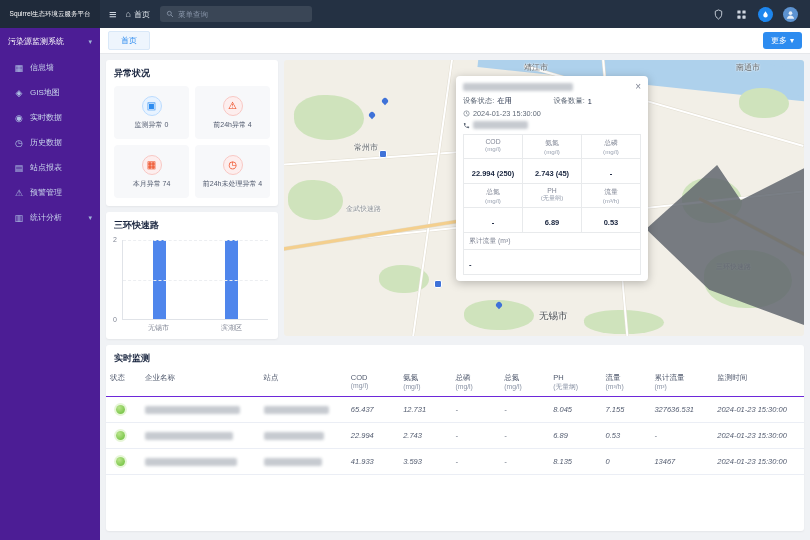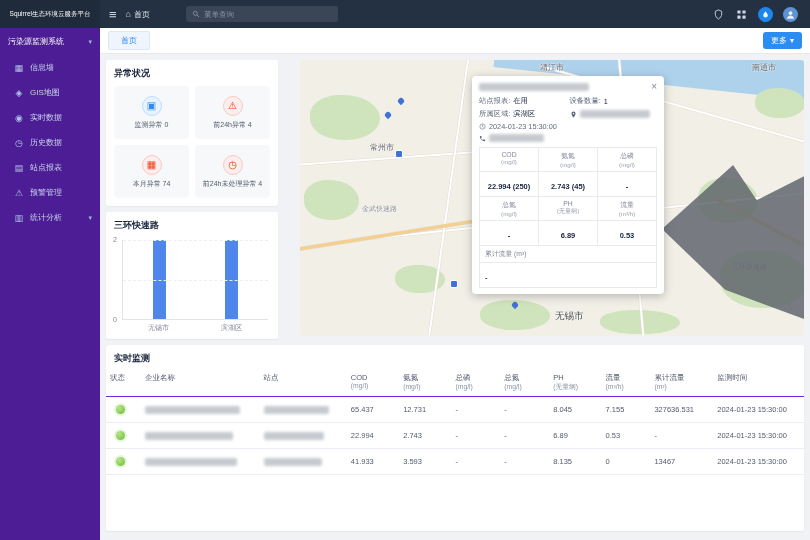--- a/index.html
+++ b/index.html
@@ -5,21 +5,21 @@
   * { margin:0; padding:0; box-sizing:border-box; }
   html,body { width:810px; height:540px; overflow:hidden; }
   body { font-family:"Liberation Sans", sans-serif; background:#f0f2f5; position:relative; }
 
   
   .topbar { position:absolute; top:0; left:0; width:810px; height:28px; background:#243143; display:flex; align-items:center; z-index:20; }
   .logo { width:100px; height:28px; background:#1f2a3a; color:#fff; font-size:6.5px; display:flex; align-items:center; justify-content:center; white-space:nowrap; }
   .hamburger { color:#cfd6e0; font-size:13px; padding:0 9px; cursor:pointer; }
   .crumb { display:flex; align-items:center; gap:3px; color:#dfe5ec; font-size:8px; margin-right:10px; cursor:pointer; }
   .crumb .home-ic { font-size:9px; }
-  .search { display:flex; align-items:center; background:rgba(255,255,255,0.10); border-radius:3px; height:16px; width:152px; padding:0 6px; gap:4px;margin-left:26px; }
+  .search { display:flex; align-items:center; background:rgba(255,255,255,0.10); border-radius:3px; height:16px; width:152px; padding:0 6px; gap:4px; }
   .search svg { width:8px; height:8px; }
   .search input { background:transparent; border:none; outline:none; color:#cfd6e0; font-size:7.5px; width:120px; font-family:inherit; }
   .search input::placeholder { color:#8a97ab; }
   .hd-right { margin-left:auto; display:flex; align-items:center; gap:10px; padding-right:12px; }
   .hd-ic { width:13px; height:13px; display:flex; align-items:center; justify-content:center; cursor:pointer; }
   .drop-badge { width:15px; height:15px; border-radius:50%; background:#1d86ee; display:flex; align-items:center; justify-content:center; }
   .avatar { width:15px; height:15px; border-radius:50%; background:#5d93d1; display:flex; align-items:center; justify-content:center; overflow:hidden; }
 
   
   .sidebar { position:absolute; top:28px; left:0; width:100px; height:512px; background:#4c1d95; color:#fff; z-index:15; }
@@ -27,21 +27,21 @@
   .side-item { display:flex; align-items:center; gap:6px; padding:7px 8px 7px 14px; font-size:8px; color:#c9d6ec; cursor:pointer; }
   .side-item .ic { font-size:9px; width:10px; text-align:center; color:#aec2e4; }
   .side-item .caret, .side-section .caret { font-size:7px; color:#9fb4d8; margin-left:auto; }
 
   
   .main { position:absolute; top:28px; left:100px; width:710px; height:512px; background:#f0f2f5; }
   .tabstrip { height:26px; background:#ffffff; border-bottom:1px solid #e6e8eb; display:flex; align-items:center; padding:0 8px; }
   .tab { background:#eef5fd; color:#2d8cf0; font-size:8px; padding:3px 12px; border:1px solid #d9e8f8; border-radius:2px; cursor:pointer; }
   .more-btn { margin-left:auto; background:#2d8cf0; color:#fff; font-size:8px; border:none; border-radius:3px; padding:3px 8px; display:flex; align-items:center; gap:3px; cursor:pointer; font-family:inherit; }
   .content { padding:6px; }
-  .row-top { display:flex; gap:22px; }
+  .row-top { display:flex; gap:6px; }
   .col-left { width:172px; display:flex; flex-direction:column; gap:6px; }
   .card { background:#fff; border-radius:3px; box-shadow:0 1px 2px rgba(0,0,0,0.05); }
   .card-title { font-size:9px; color:#17233d; padding:7px 8px 4px 8px; font-weight:bold; }
 
   
   .tiles { display:grid; grid-template-columns:1fr 1fr; gap:6px; padding:2px 8px 8px 8px; }
   .tile { background:#f7f8fa; border-radius:4px; height:53px; display:flex; flex-direction:column; align-items:center; justify-content:center; gap:4px; cursor:pointer; }
   .tile-ic { width:20px; height:20px; border-radius:50%; display:flex; align-items:center; justify-content:center; font-size:10px; }
   .tile-ic.blue { background:#e8f3ff; color:#2d8cf0; border:1px solid #bcdcff; }
   .tile-ic.red { background:#fdeeee; color:#ed4014; border:1px solid #f8c8c4; }
@@ -84,21 +84,21 @@
   .mcell.span3 { grid-column:1 / span 3; text-align:left; padding-left:5px; }
 
   
   .blur { display:inline-block; height:8px; background:#c6cad0; border-radius:2px; filter:blur(1.6px); vertical-align:middle; }
 
   
   .monitor { margin-top:6px; height:186px; overflow:hidden; }
   table.mon { width:100%; border-collapse:collapse; table-layout:fixed; }
   table.mon th { text-align:left; font-weight:normal; font-size:7.5px; color:#515a6e; padding:4px 4px; border-bottom:1px solid #6d28d9; vertical-align:top; }
   table.mon th .unit { display:block; font-size:6.8px; color:#8a93a5; }
-  table.mon td { font-size:7.5px; color:#515a6e; padding:8px 4px; border-bottom:1px solid #ebeef5; }
+  table.mon td { font-size:7.5px; color:#515a6e; padding:8px 4px; border-bottom:1px solid #ebeef5;font-style:italic; }
   .status-dot { width:9px; height:9px; border-radius:50%; background:radial-gradient(circle at 35% 30%, #b9e48b, #67bd36); box-shadow:0 0 0 2px #e7f6d8; margin-left:6px; }
 </style>
 </head>
 <body>
 
 <header class="topbar">
   <div class="logo">Squirrel生态环境云服务平台</div>
   <div class="hamburger">≡</div>
   <div class="crumb">
     <span class="home-ic">⌂</span>
@@ -272,38 +272,26 @@
 
         <div class="gray-arrow"></div>
 
         <div class="popup">
           <div class="popup-head">
             <span class="blur" style="width:110px;"></span>
             <span class="close-x">×</span>
           </div>
           <div class="pl">
             <span class="half">
-              <span>站点报表:</span>
+              <span>设备状态:</span>
               <span class="val">在用</span>
             </span>
             <span class="half">
               <span>设备数量:</span>
               <span class="val">1</span>
-            </span>
-          </div>
-          <div class="pl">
-            <span class="half">
-              <span>所属区域:</span>
-              <span class="val">滨湖区</span>
-            </span>
-            <span class="half">
-              <svg viewBox="0 0 24 24">
-                  <path d="M12 2C8 2 5 5 5 9c0 5 7 13 7 13s7-8 7-13c0-4-3-7-7-7zm0 9.5A2.5 2.5 0 1 1 12 6.5a2.5 2.5 0 0 1 0 5z" fill="#606a78"></path>
-                </svg>
-              <span class="blur" style="width:70px;"></span>
             </span>
           </div>
           <div class="pl">
             <svg viewBox="0 0 24 24">
                 <circle cx="12" cy="12" r="9" fill="none" stroke="#606a78" stroke-width="2"></circle>
                 <path d="M12 6v6l4 3" fill="none" stroke="#606a78" stroke-width="2"></path>
               </svg>
             <span>2024-01-23 15:30:00</span>
           </div>
           <div class="pl">

